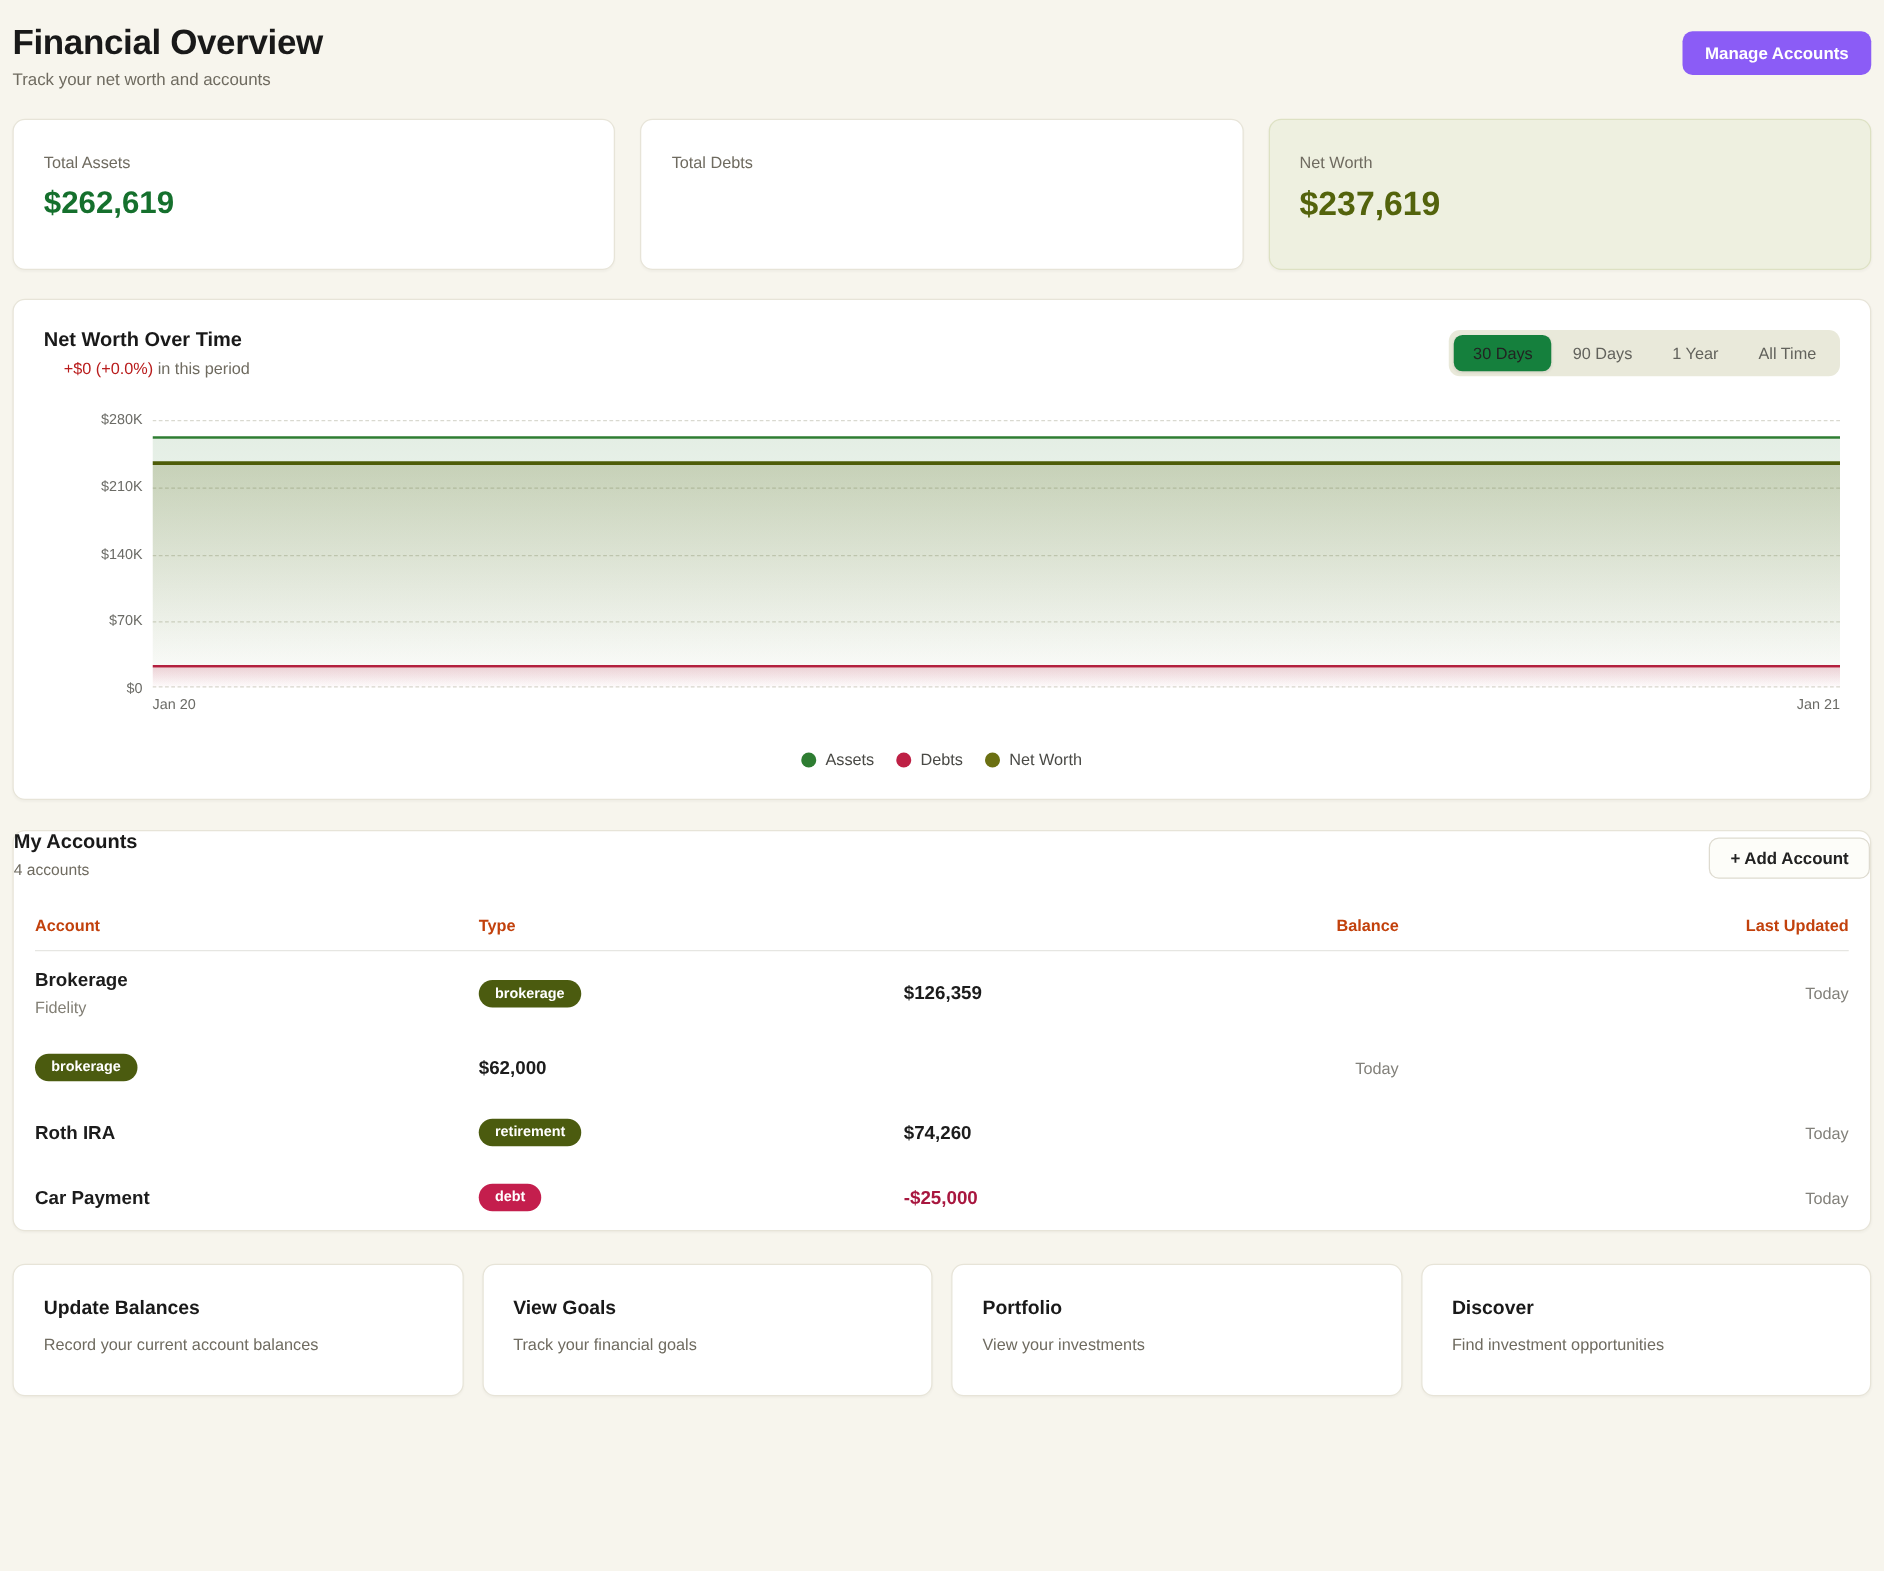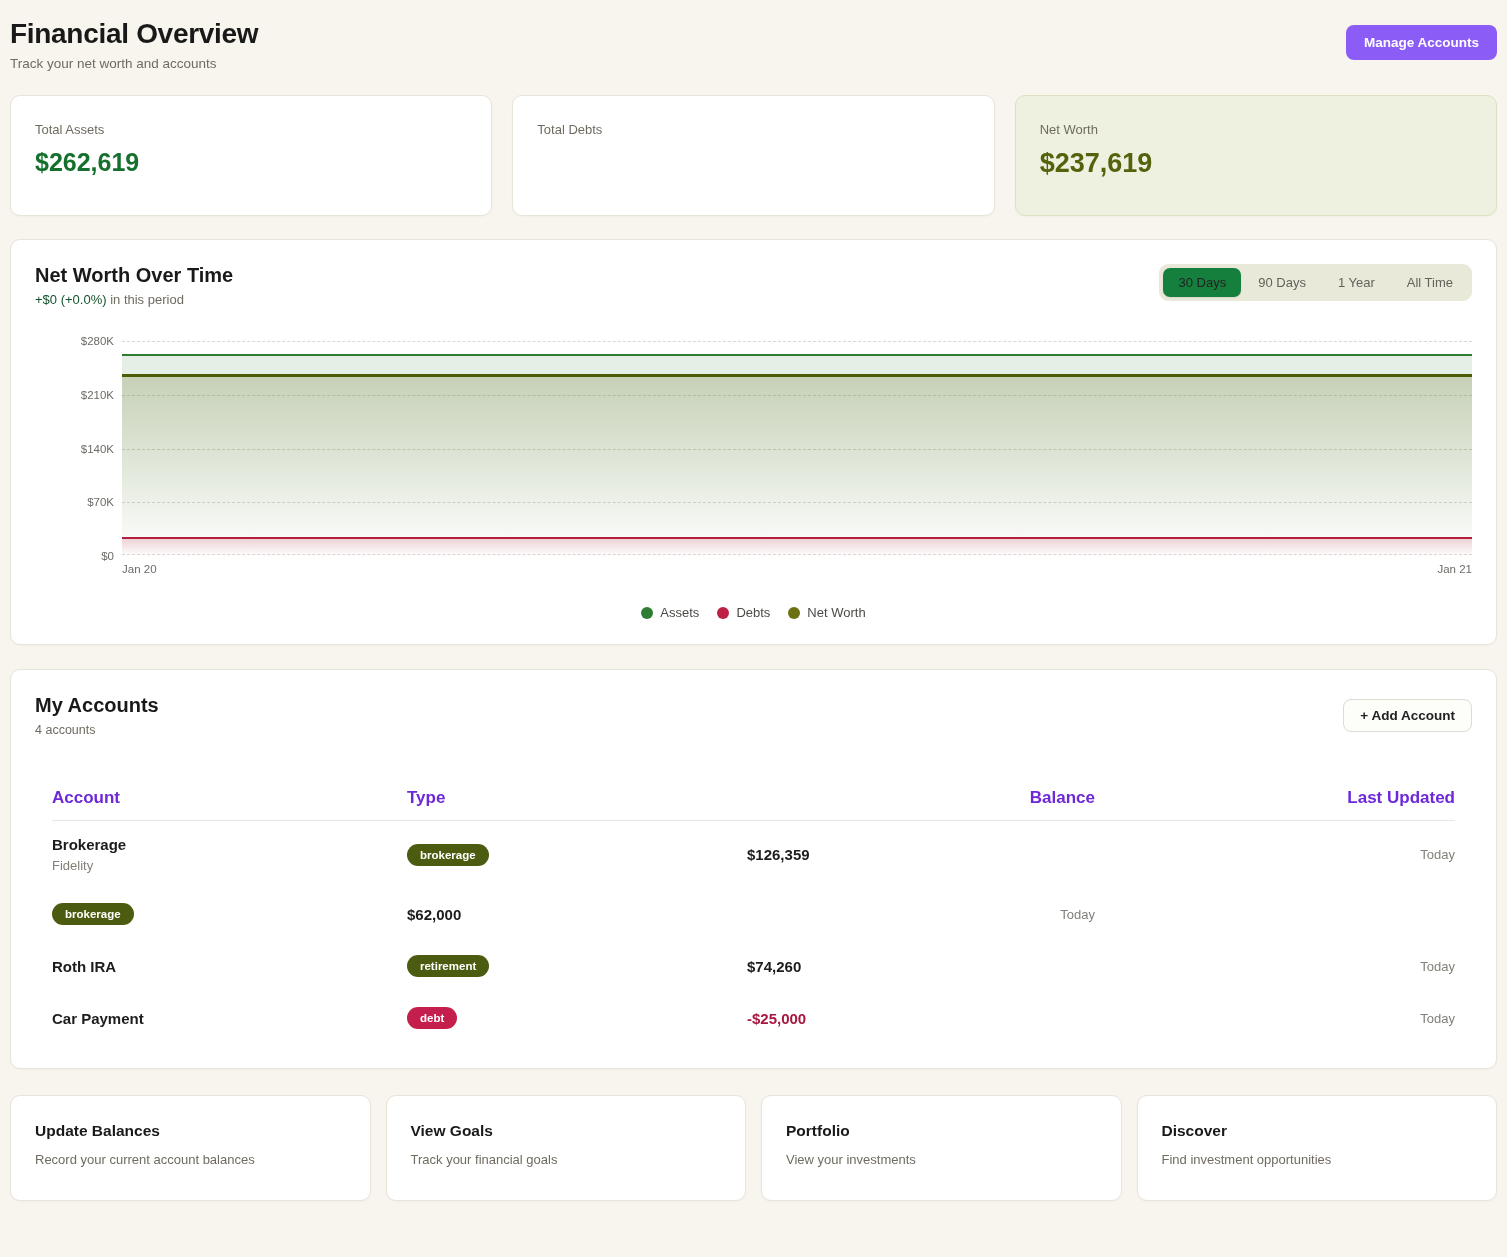--- a/index.html
+++ b/index.html
@@ -29,23 +29,23 @@
   .summary-card { flex:1; padding:26px 24px; height:121px; }
   .summary-label { font-size:13px; color:#6f6b60; }
   .summary-value { font-size:25px; font-weight:bold; margin-top:11px; }
   .val-green { color:#15702d; }
   .val-red { color:#b0173f; }
   .val-olive { color:#53630c; font-size:27px; }
   .summary-card.accent { background:#eef0e0; border-color:#dde1c3; }
   
   .chart-card { margin-top:23px; padding:24px; }
   .chart-header { display:flex; justify-content:space-between; align-items:flex-start; }
-  .section-title { font-size:20px; font-weight:bold; color:#191919; }
+  .section-title { font-size:16px; font-weight:bold; color:#191919; }
   .chart-change { font-size:13px; margin-top:5px; color:#6f6b60; }
-  .chart-change .delta { color:#14532d; }
+  .chart-change .delta { color:#b91c1c;margin-left:16px; }
   .range-tabs {
     display:flex; background:#e9e9da; border-radius:9px; padding:4px; gap:2px;
   }
   .range-tab {
     border:none; background:transparent; font-family:inherit; font-size:13px;
     color:#62625c; padding:7px 15px; border-radius:7px; cursor:pointer;
   }
   .range-tab.active { background:#15803d; color:#222; box-shadow:0 1px 2px rgba(0,0,0,0.08); }
   .chart-body { display:flex; margin-top:34px; }
   .y-axis { position:relative; width:87px; height:215px; flex:none; }
@@ -68,32 +68,32 @@
     background:linear-gradient(to bottom, rgba(179,32,63,0.18), rgba(179,32,63,0)); }
   .x-labels { display:flex; justify-content:space-between; margin-top:7px; }
   .x-labels span { font-size:11.5px; color:#6b6b66; }
   .legend { display:flex; justify-content:center; gap:18px; margin-top:30px; }
   .legend-item { display:flex; align-items:center; gap:7px; font-size:13px; color:#4a4a46; }
   .legend-dot { width:12px; height:12px; border-radius:50%; flex:none; }
   .dot-assets { background:#2e7d32; }
   .dot-debts { background:#be2045; }
   .dot-networth { background:#6b7012; }
   
-  .accounts-card { margin-top:24px; padding:24px; }
+  .accounts-card { margin-top:24px; }
   .accounts-header { display:flex; justify-content:space-between; align-items:flex-start; }
   .accounts-count { font-size:12.5px; color:#6f6b60; margin-top:6px; }
   .btn-secondary {
     background:#fdfdf9; color:#222; border:1px solid #dedbd0; border-radius:8px;
     font-family:inherit; font-size:13.5px; font-weight:bold;
     padding:8px 16px; cursor:pointer; margin-top:5px;
   }
   .acct-table { margin:30px 17px 0 17px; }
   .acct-grid { display:grid; grid-template-columns:355px 340px 1fr 360px; align-items:center; }
   .table-head { padding-bottom:12px; border-bottom:1px solid #e6e6e2; }
-  .table-head span { font-size:17px; font-weight:bold; color:#6d28d9;margin-top:21px; }
+  .table-head span { font-size:13px; font-weight:bold; color:#c2410c; }
   .col-right { text-align:right; }
   .acct-row { padding:15px 0; }
   .acct-name { font-size:15px; font-weight:bold; color:#1c1c1c; }
   .acct-sub { font-size:13px; color:#827f75; margin-top:5px; }
   .acct-sub:empty { display:none; margin:0; }
   .badge {
     display:inline-block; color:#fff; font-size:11.5px; font-weight:bold;
     padding:5px 13px; border-radius:999px;
   }
   .acct-balance { font-size:15px; font-weight:bold; text-align:left; color:#1c1c1c; }

